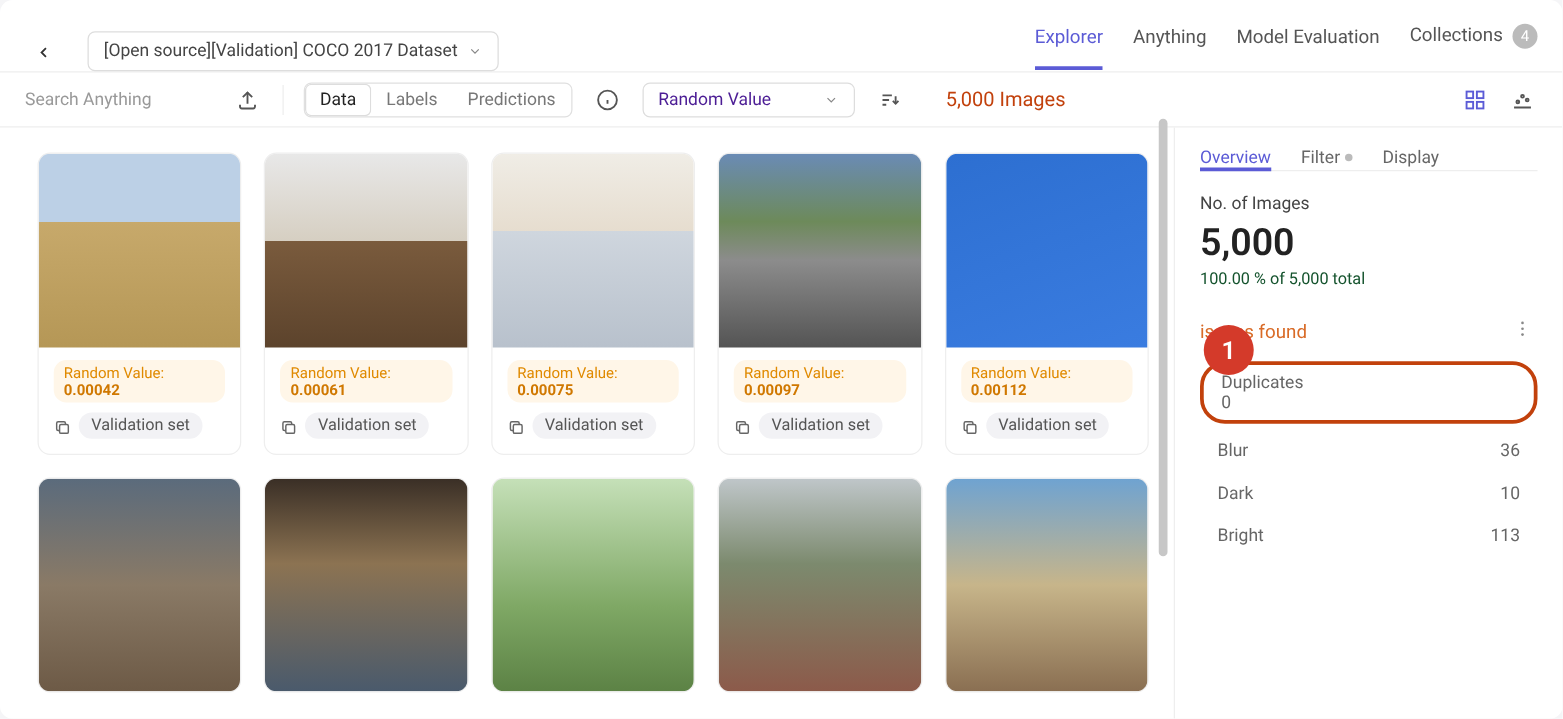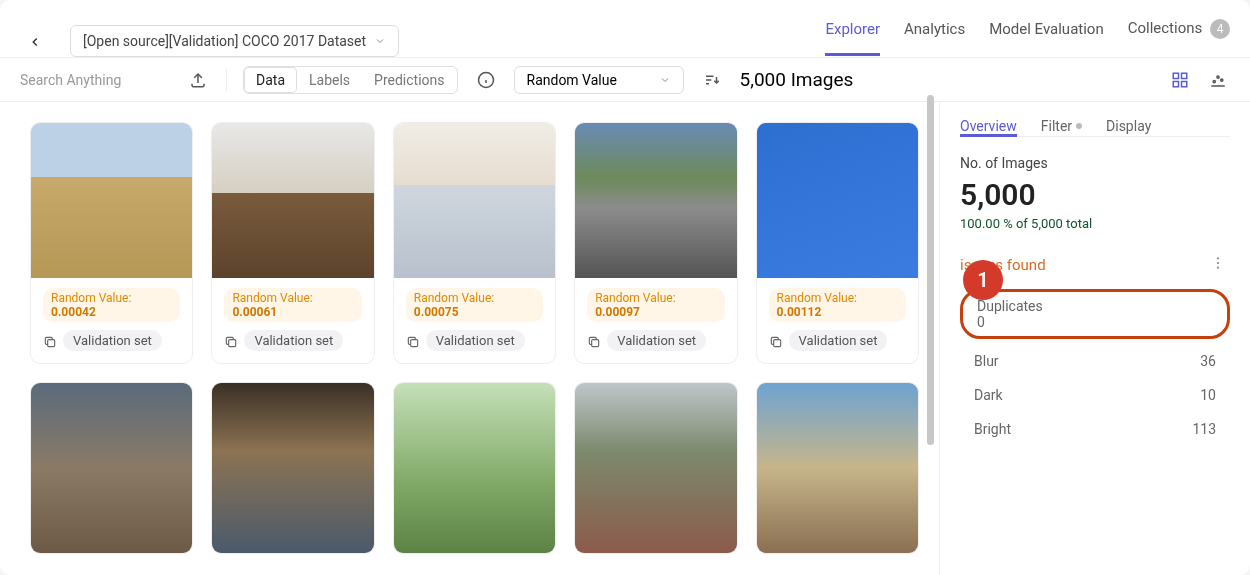--- a/index.html
+++ b/index.html
@@ -15,22 +15,22 @@
 .tab.active::after { content:""; position:absolute; bottom:0; left:0; right:0; height:3px; background:#5b5bd6; }
 .badge-count { display:inline-flex; align-items:center; justify-content:center; min-width:20px; height:20px; border-radius:10px; background:#bbb; color:#fff; font-size:12px; margin-left:4px; padding:0 5px; }
 
 .subbar { display: flex; align-items: center; height: 44px; padding: 0 20px; border-bottom: 1px solid #eee; gap: 16px; }
 .search-input { border:none; outline:none; font-size:14px; color:#666; width:150px; }
 .search-input::placeholder { color:#999; }
 .icon-btn { width:24px; height:24px; display:flex; align-items:center; justify-content:center; cursor:pointer; color:#555; }
 .seg { display:flex; border:1px solid #e0e0e0; border-radius:6px; overflow:hidden; }
 .seg > div { padding:5px 12px; font-size:14px; color:#777; cursor:pointer; }
 .seg > div.sel { background:#fff; color:#222; box-shadow: 0 0 0 1px #ddd inset; border-radius:5px; }
-.sort-sel { border:1px solid #ddd; border-radius:6px; padding:5px 12px; font-size:14px; color:#000000; display:flex; align-items:center; gap:20px; cursor:pointer; min-width:170px; justify-content:space-between;}
-.count-txt { font-size:19px; color:#000000; }
+.sort-sel { border:1px solid #ddd; border-radius:6px; padding:5px 12px; font-size:14px; color:#4c1d95; display:flex; align-items:center; gap:20px; cursor:pointer; min-width:170px; justify-content:space-between;}
+.count-txt { font-size:16px; color:#c2410c;margin-left:17px; }
 .view-icons { margin-left:auto; display:flex; gap:14px; align-items:center; color:#555; }
 .view-icons .sel { color:#5b5bd6; }
 
 .body { display:flex; flex:1; min-height:0; }
 .main { flex:1; overflow:auto; padding:20px 20px 0 30px; border-right:1px solid #eee; }
 .grid { display:grid; grid-template-columns: repeat(5, 1fr); gap:18px; }
 .card { background:#fff; border:1px solid #eee; border-radius:10px; overflow:hidden; display:flex; flex-direction:column; }
 .thumb { height:155px; background:#ddd; }
 .card-meta { padding:10px 12px 12px; display:flex; flex-direction:column; gap:8px; }
 .rv-pill { display:inline-block; background:#fff6e8; color:#e08a00; font-size:12px; padding:3px 8px; border-radius:10px; align-self:flex-start; }
@@ -69,21 +69,21 @@
         </svg>
     </div>
     <div class="dataset-sel">
       <span>[Open source][Validation] COCO 2017 Dataset</span>
       <svg width="12" height="12" viewBox="0 0 24 24" fill="none" stroke="#888" stroke-width="2">
           <polyline points="6 9 12 15 18 9"></polyline>
         </svg>
     </div>
     <div class="tabs">
       <div class="tab active">Explorer</div>
-      <div class="tab">Analytics</div>
+      <div class="tab">Anything</div>
       <div class="tab">Model Evaluation</div>
       <div class="tab">
         <span>Collections</span>
         <span class="badge-count">4</span>
       </div>
     </div>
   </div>
 
   <div class="subbar">
     <input class="search-input" placeholder="Search Anything" style="">

